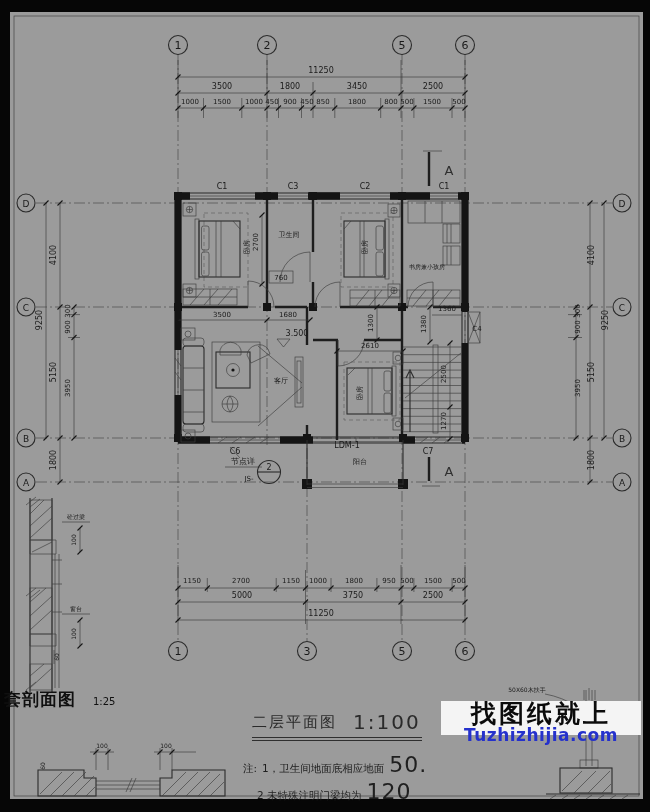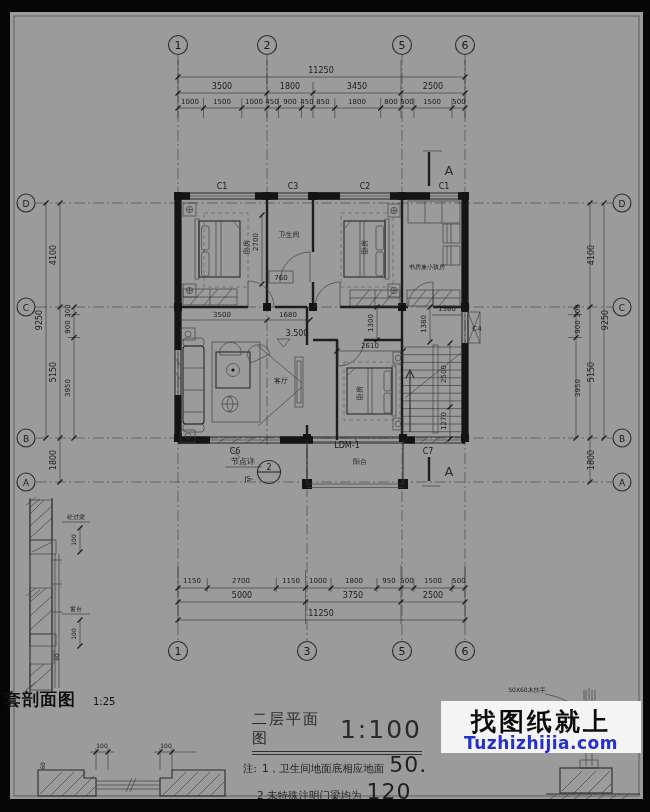--- a/index.html
+++ b/index.html
@@ -10,28 +10,28 @@
   .m{stroke:#2b2b2b;stroke-width:1.1;fill:none}
   .t{stroke:#3d3d3d;stroke-width:.65;fill:none}
   .g{stroke:#4a4a4a;stroke-width:.7;fill:none;stroke-dasharray:11 3 2 3}
   .dsh{stroke:#5a5a5a;stroke-width:.6;fill:none;stroke-dasharray:4 3}
   .tk{stroke:#161616;stroke-width:1.1;fill:none}
   .blk{fill:#141414;stroke:none}
   .d7{font-size:7px}.d8{font-size:8px}.d9{font-size:9px}.d11{font-size:11px}
   .c6{font-size:6px}.c7{font-size:7px}.c8{font-size:8px}.c13{font-size:13px;fill:#2e2e2e}
   
   .ov{position:absolute;color:#1d1d1d}
-  .wm{left:441px;top:701px;width:200px;height:52px;background:#f4f4f4;display:flex;
-      flex-direction:column;align-items:center;justify-content:flex-end;line-height:1.05}
+  .wm{left:441px;top:701px;width:200px;height:34px;background:#f4f4f4;display:flex;
+      flex-direction:column;align-items:center;justify-content:flex-start;line-height:1.05}
   .wm .l1{font-size:25px;font-weight:bold;color:#0b0b0b;letter-spacing:3px;white-space:nowrap}
   .wm .l2{font-size:17px;font-weight:bold;color:#2531cc;letter-spacing:.5px}
   .tb{left:252px;top:710px;width:170px}
   .tb .row{display:flex;align-items:center;gap:16px;color:#2a2a2a}
   .tb .nm{font-size:15px;letter-spacing:2px}
-  .tb .sc{font-size:25px;letter-spacing:2px}
+  .tb .sc{font-size:20px;letter-spacing:2px}
   .tb .u1{height:1px;background:#2f2f2f;margin-top:3px}
   .tb .u2{height:1px;background:#2f2f2f;margin-top:2px}
   .nt{left:243px;top:752px;width:220px;color:#1f1f1f}
   .nt .r{display:flex;align-items:baseline;gap:5px;white-space:nowrap}
   .nt .s{font-size:10.5px}
   .nt .b{font-size:22px;letter-spacing:1px}
   .nt .r2{margin-left:14px;margin-top:2px}
   .sq{left:4px;top:688px;white-space:nowrap;color:#101010}
   .sq .a{font-size:17px;font-weight:bold;letter-spacing:1px}
   .sq .b{font-size:10px;margin-left:17px}

